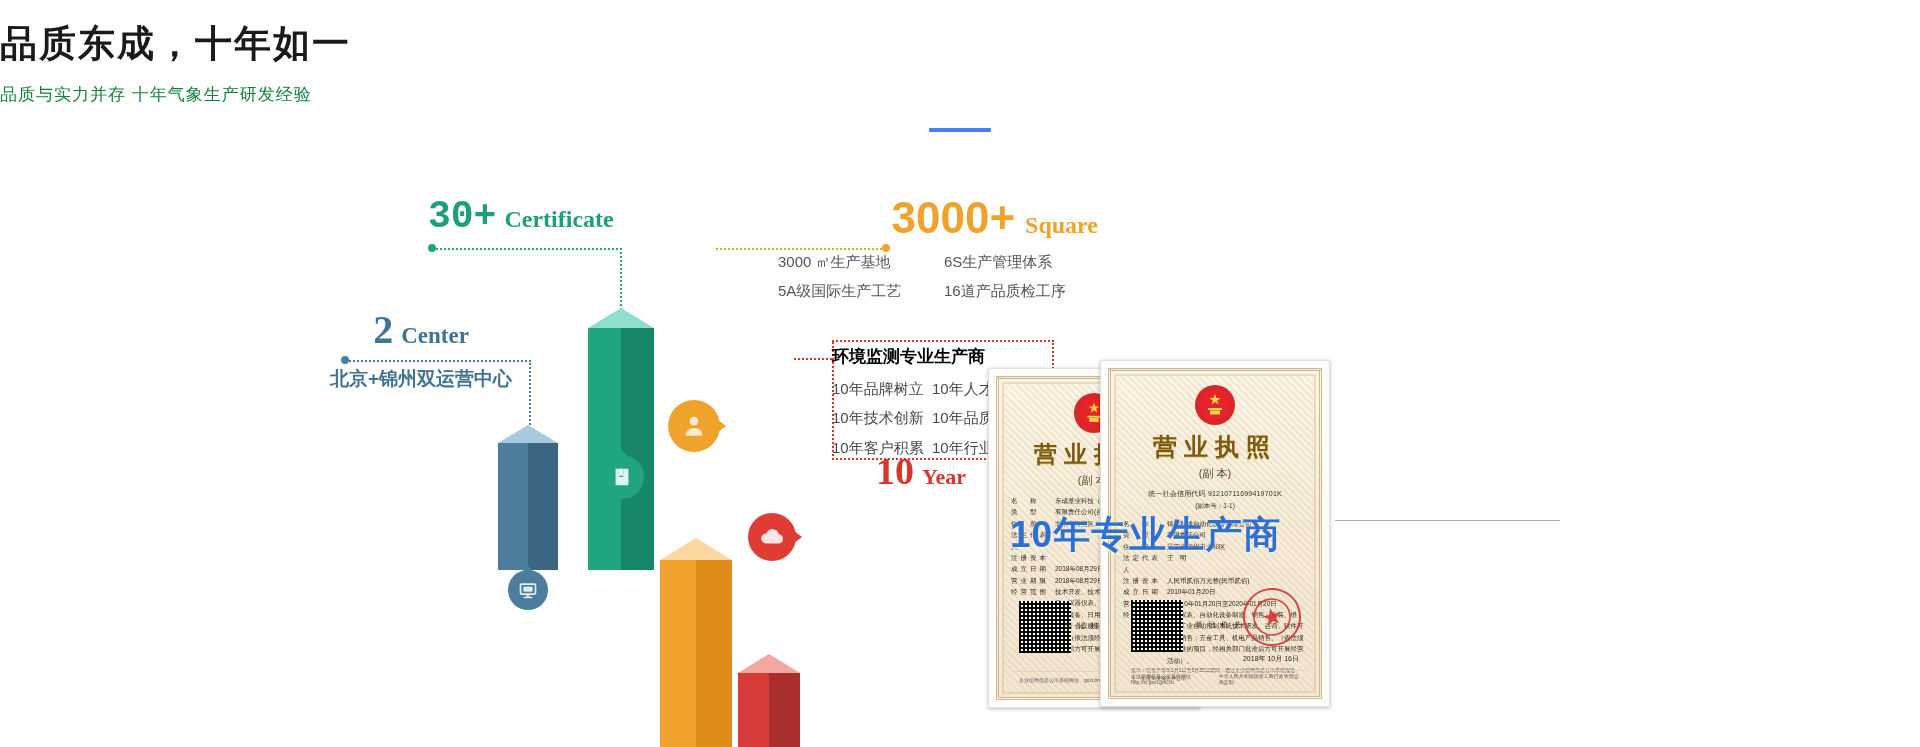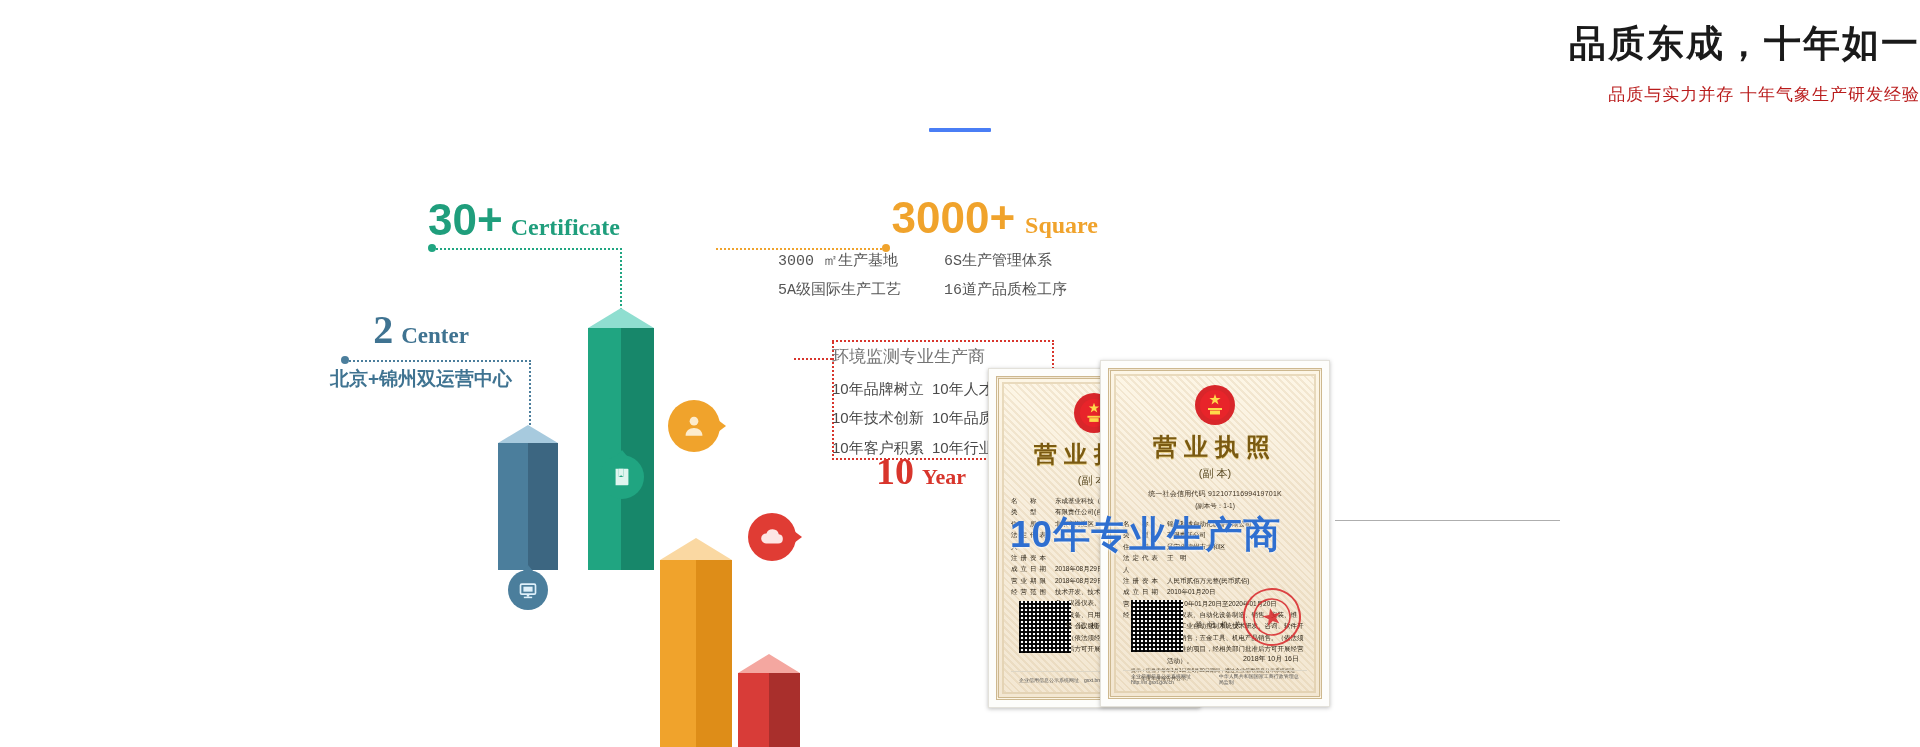--- a/index.html
+++ b/index.html
@@ -6,27 +6,27 @@
   body{
     width:1920px;height:747px;
     background:#ffffff;
     font-family:"Liberation Sans","DejaVu Sans",sans-serif;
     overflow:hidden;
     position:relative;
   }
   .page{position:relative;width:1920px;height:747px;}
 
   
-  .header{position:absolute;left:0;top:0;width:1920px;text-align:right;}
+  .header{position:absolute;left:0;top:0;width:1920px;text-align:left;}
   .header-title{
     font-size:37px;font-weight:bold;color:#1a1a1a;letter-spacing:2px;
     margin-top:22px;line-height:1.2;
   }
   .header-sub{
-    font-size:17px;color:#b91c1c;margin-top:17px;letter-spacing:1px;
+    font-size:17px;color:#15803d;margin-top:17px;letter-spacing:1px;
   }
   .header-divider{
     width:62px;height:4px;background:#4a7ef5;margin:22px auto 0 auto;border-radius:1px;
   }
 
   
   .stage{position:absolute;left:0;top:170px;width:1920px;height:577px;}
 
   
   .bar{position:absolute;}
@@ -83,37 +83,37 @@
   #c-center{left:286px;top:140px;width:270px;text-align:center;}
   #c-center .row1{color:#3f7391;white-space:nowrap;}
   #c-center .row1 .big-num{font-size:40px;font-family:"Liberation Serif","DejaVu Serif",serif;}
   #c-center .row1 .eng-word{font-size:23px;margin-left:8px;}
   #c-center .sub-title{color:#3f7391;font-size:19px;font-weight:bold;margin-top:16px;white-space:nowrap;}
   #c-center .lines{color:#4a4a4a;font-size:15px;line-height:1.85;margin-top:4px;white-space:nowrap;}
 
   
   #c-cert{left:428px;top:28px;width:250px;text-align:left;}
   #c-cert .row1{color:#1f9e7c;white-space:nowrap;}
-  #c-cert .row1 .big-num{font-size:44px;font-family:Liberation Sans, sans-serif;text-align:center;}
+  #c-cert .row1 .big-num{font-size:38px;font-family:Liberation Mono, monospace;text-align:center;}
   #c-cert .row1 .eng-word{font-size:24px;margin-left:8px;}
   #c-cert .sub-title{color:#1f9e7c;font-size:19px;font-weight:bold;margin-top:18px;white-space:nowrap;}
 
   
   #c-square{left:778px;top:26px;width:320px;text-align:left;}
   #c-square .row1{color:#f0a32c;white-space:nowrap;text-align:right;}
   #c-square .row1 .big-num{font-size:44px;}
   #c-square .row1 .eng-word{font-size:24px;margin-left:10px;}
   #c-square .sub-title{color:#f0a32c;font-size:19px;font-weight:bold;margin-top:18px;white-space:nowrap;}
   #c-square .grid{margin-top:8px;color:#555;font-size:15px;line-height:1.9;}
-  #c-square .grid .gr{display:flex;gap:18px;white-space:nowrap;font-family:Liberation Mono, monospace;}
+  #c-square .grid .gr{display:flex;gap:18px;white-space:nowrap;}
   #c-square .grid .gc{min-width:148px;}
 
   
   #c-env{left:832px;top:175px;width:220px;}
-  #c-env .sub-title{color:#737373;font-size:17px;font-weight:normal;white-space:nowrap;}
+  #c-env .sub-title{color:#000000;font-size:17px;font-weight:bold;white-space:nowrap;}
   #c-env .lines{color:#4a4a4a;font-size:15px;line-height:1.95;margin-top:6px;white-space:nowrap;}
 
   
   #c-year{left:876px;top:282px;white-space:nowrap;color:#d8352c;}
   #c-year .big-num{font-size:38px;font-family:"Liberation Serif","DejaVu Serif",serif;text-align:center;}
   #c-year .eng-word{font-size:22px;margin-left:8px;}
 
   
   .conn{position:absolute;}
   .dot-h{position:absolute;height:0;border-top:2px dotted currentColor;}

